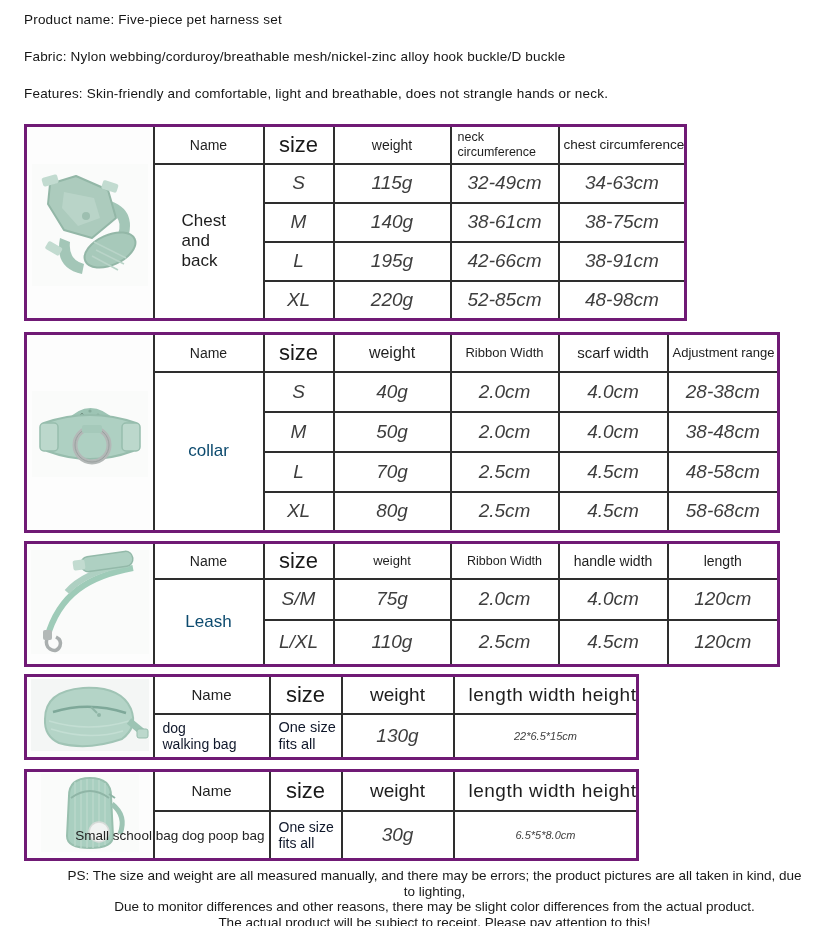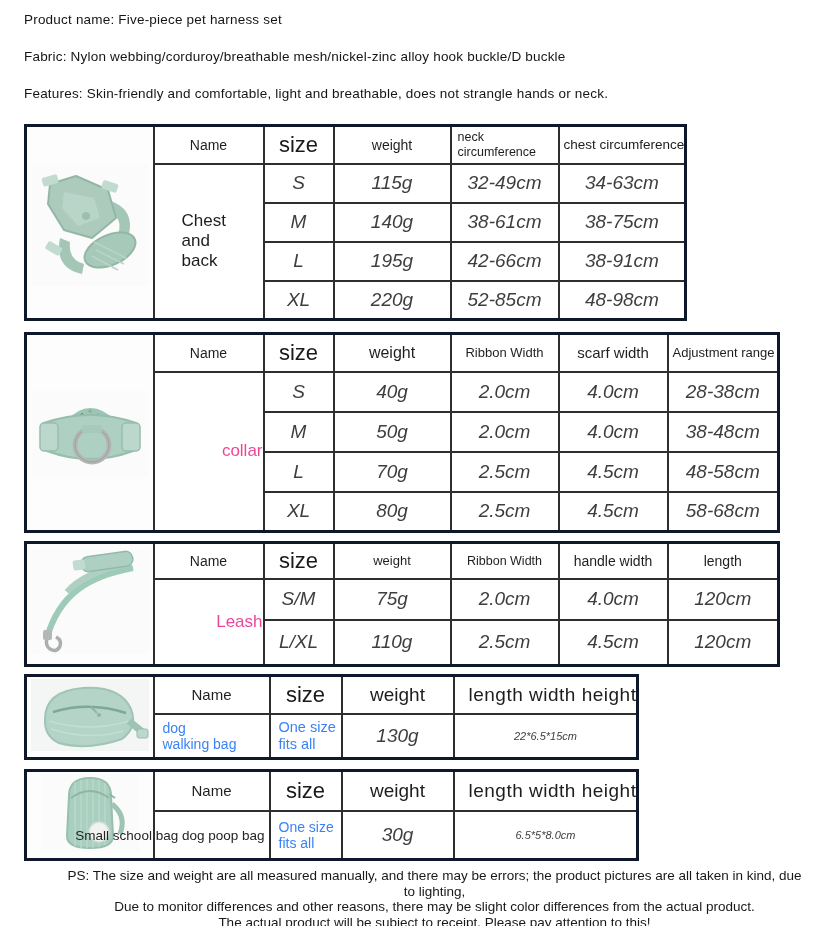--- a/index.html
+++ b/index.html
@@ -6,41 +6,41 @@
   html,body { background:#ffffff; }
   body {
     width:839px; height:926px;
     font-family:"Liberation Sans","DejaVu Sans",sans-serif;
     color:#1d1d1d;
   }
   .page { width:839px; height:926px; padding:12px 0 0 24px; overflow:hidden; position:relative; }
   .intro p { font-size:13.5px; letter-spacing:.2px; margin-bottom:22px; color:#151515; }
   .intro p:last-child { margin-bottom:23px; }
 
-  table { border-collapse:collapse; table-layout:fixed; border:3px solid #0f172a; background:#fff; }
+  table { border-collapse:collapse; table-layout:fixed; border:3px solid #701a75; background:#fff; }
   td { border:2px solid #2e2e2e; text-align:center; vertical-align:middle; overflow:visible; padding:0; }
 
   .t1 { margin-bottom:11px; }
   .t2 { margin-bottom:8px; }
   .t3 { margin-bottom:7px; }
   .t4 { margin-bottom:9px; }
   .t5 { margin-bottom:7px; }
 
   .hdr   { font-size:14px; color:#1f1f1f; }
   .hdr-size  { font-size:22px; color:#1a1a1a; }
   .hdr-small { font-size:12.5px; text-align:left; padding-left:6px; line-height:1.15; }
   .hdr-left  { font-size:13.5px; text-align:left; padding-left:4px; white-space:nowrap; }
   .hdr-big   { font-size:19px; }
   .hdr-lwh   { font-size:19px; text-align:left; padding-left:14px; white-space:nowrap; letter-spacing:.5px; }
 
   .val  { font-style:italic; font-size:19px; color:#3e3e3e; }
   .val-sm { font-style:italic; font-size:11px; color:#3e3e3e; }
-  .prod { font-size:17px; color:#ec4899;text-align:right; }
+  .prod { font-size:17px; color:#0c4a6e; }
   .prod-wrap { display:inline-block; width:54px; text-align:left; font-size:17px; line-height:1.2; }
-  .name-lines { text-align:left; padding-left:8px; font-size:14px; line-height:1.15; color:#3b82f6; }
+  .name-lines { text-align:left; padding-left:8px; font-size:14px; line-height:1.15; color:#0f172a; }
   .photo-cell { background:#fdfdfd; }
   .overflow-name { position:relative;text-align:right; }
   .overflow-name span {
     position:absolute; right:4px; top:50%; transform:translateY(-50%);
     white-space:nowrap; font-size:13.5px; color:#242424;
   }
   .footer { margin-left:6px; margin-top:0; }
   .footer div { font-size:13.5px; line-height:15.5px; color:#181818;text-align:center; }
 </style>
 </head>

